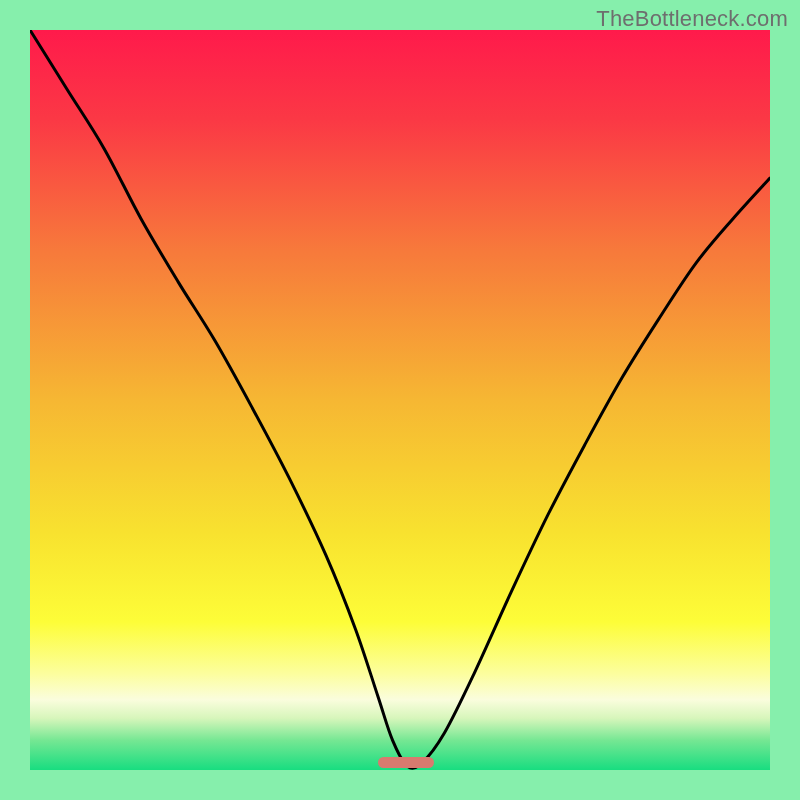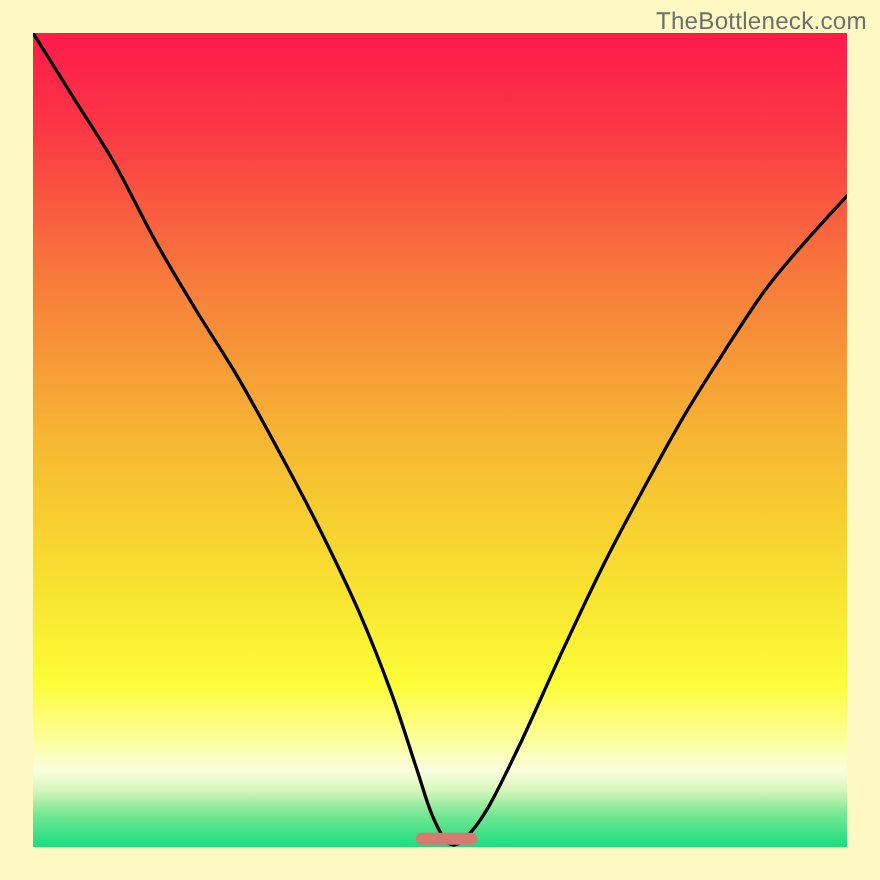--- a/index.html
+++ b/index.html
@@ -10,21 +10,21 @@
     background: #000;
     overflow: hidden;
     font-family: Arial, Helvetica, sans-serif;
   }
   .frame {
     position: absolute;
     left: 0;
     top: 0;
     width: 800px;
     height: 800px;
-    background: #fef9c3;
+    background: #86efac;
   }
   .plot-area {
     position: absolute;
     left: 30px;
     top: 30px;
     width: 740px;
     height: 740px;
     overflow: hidden;
   }
   .gradient-fill {

